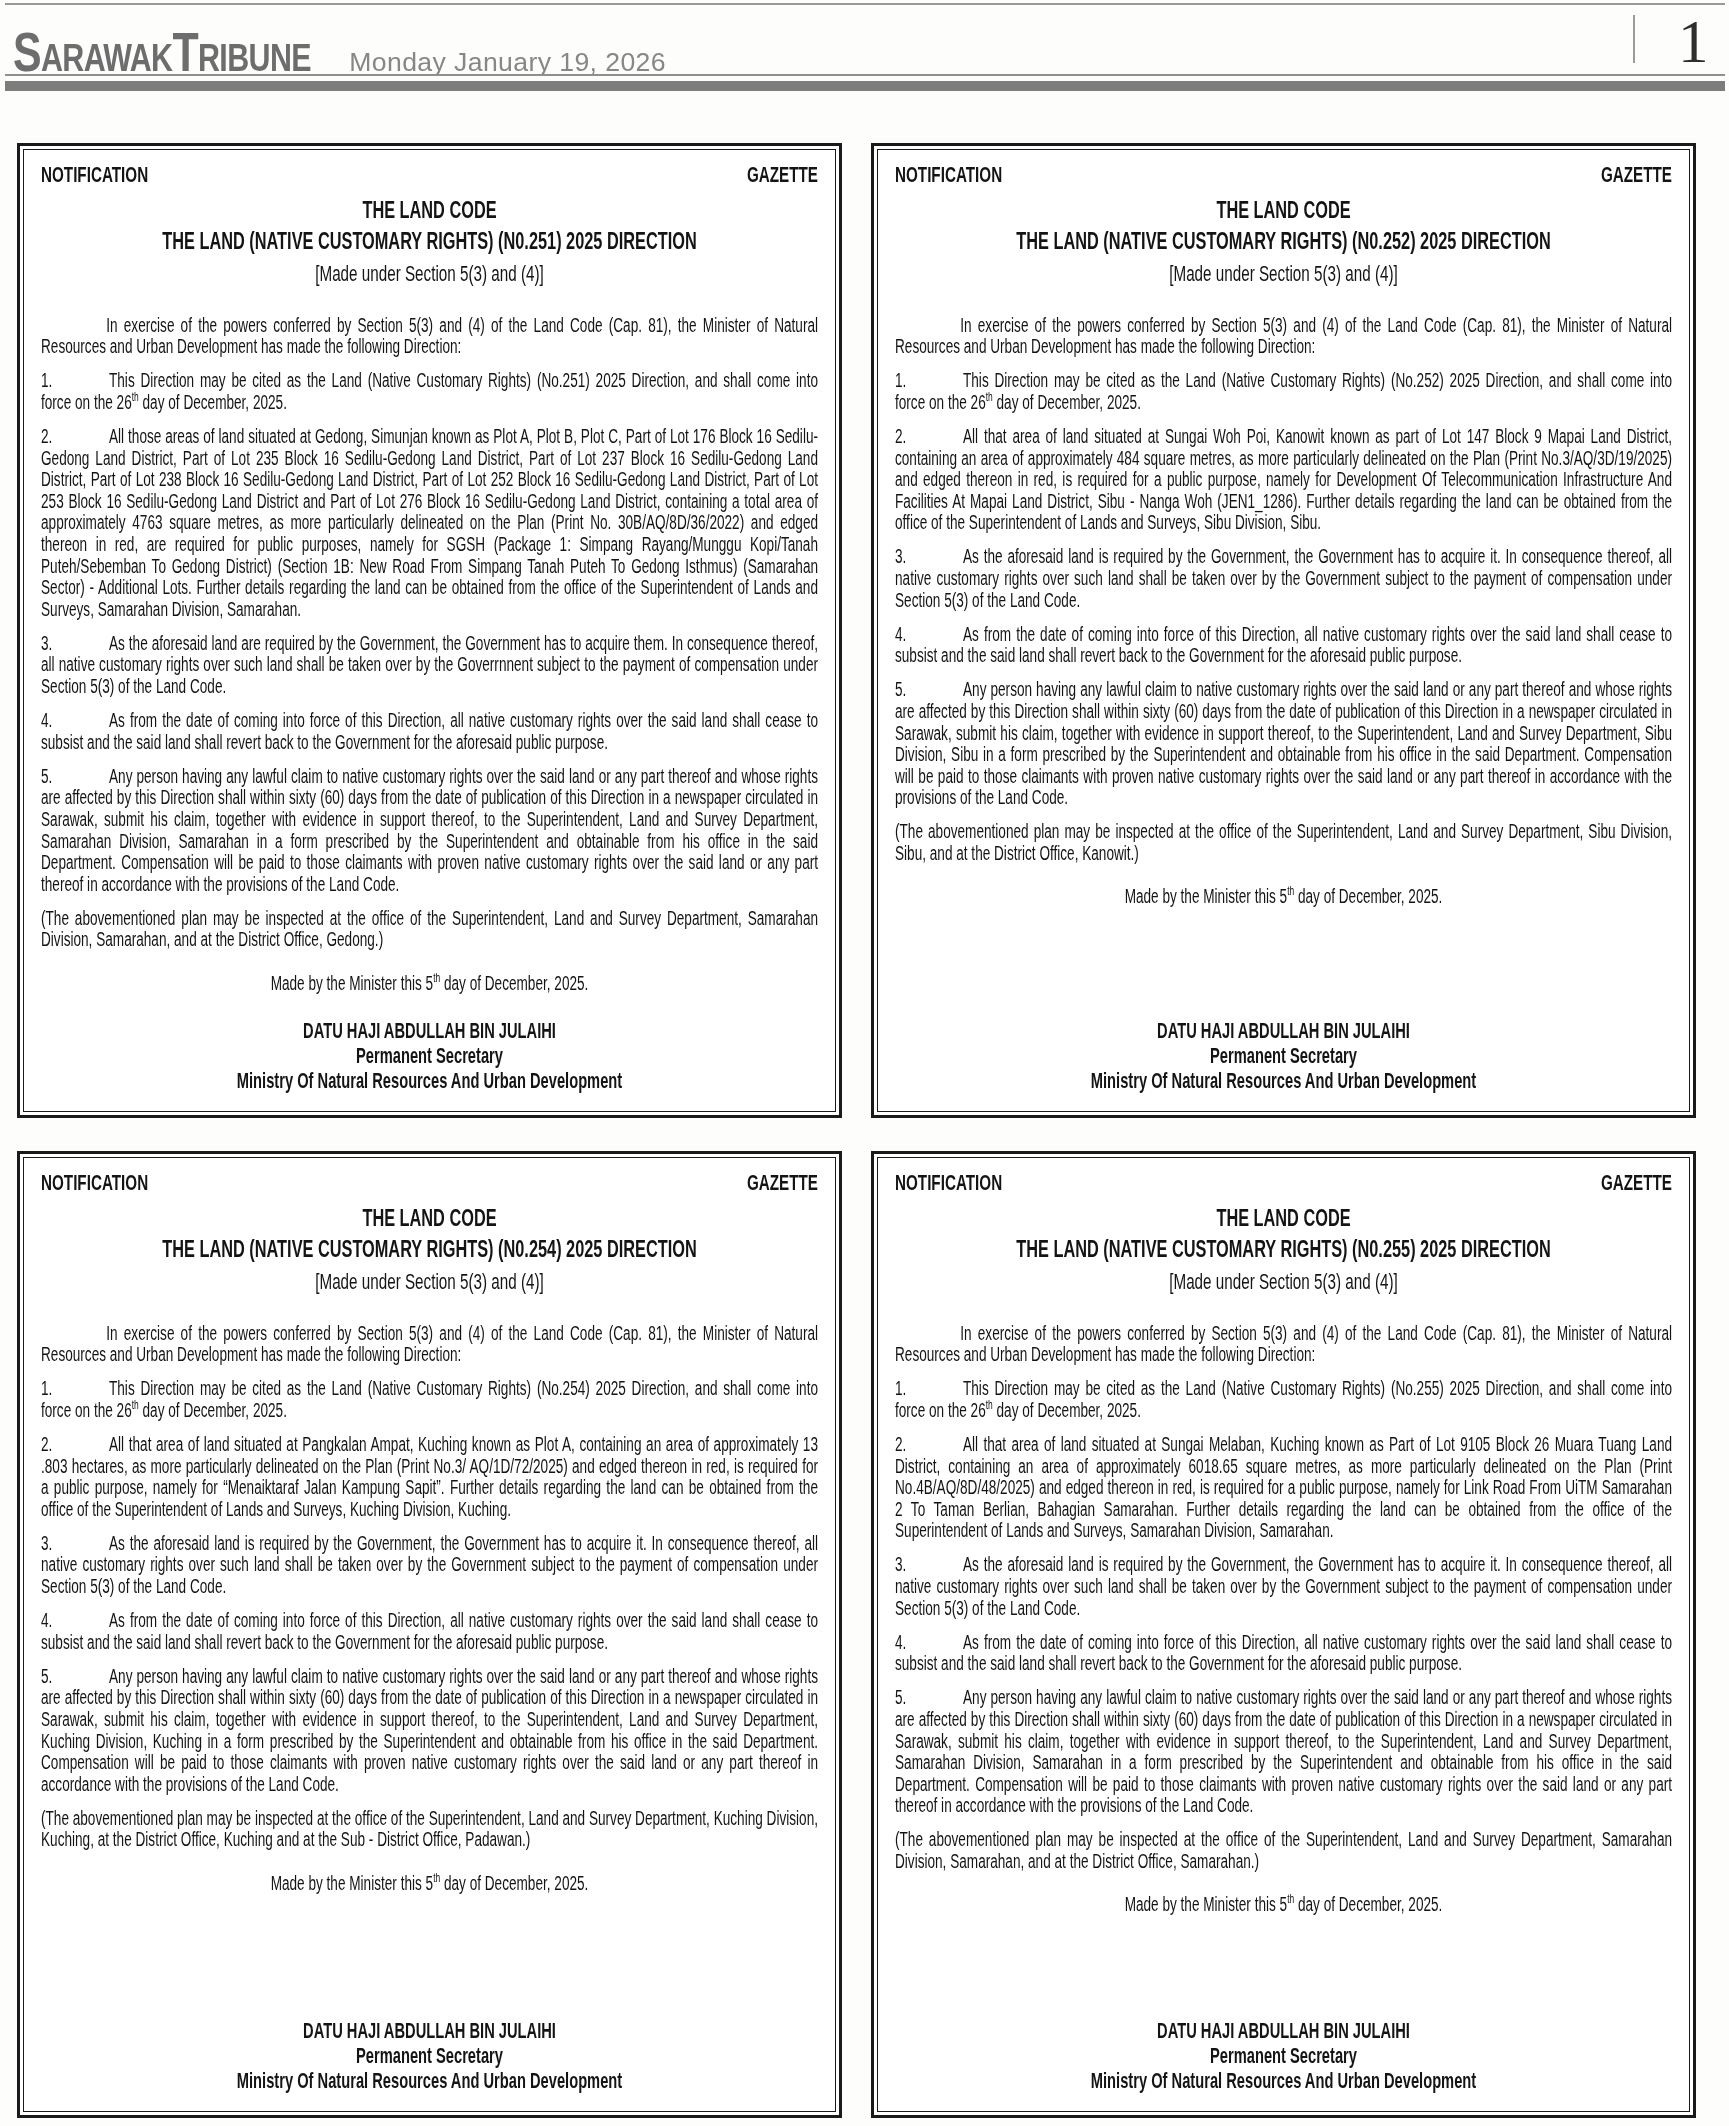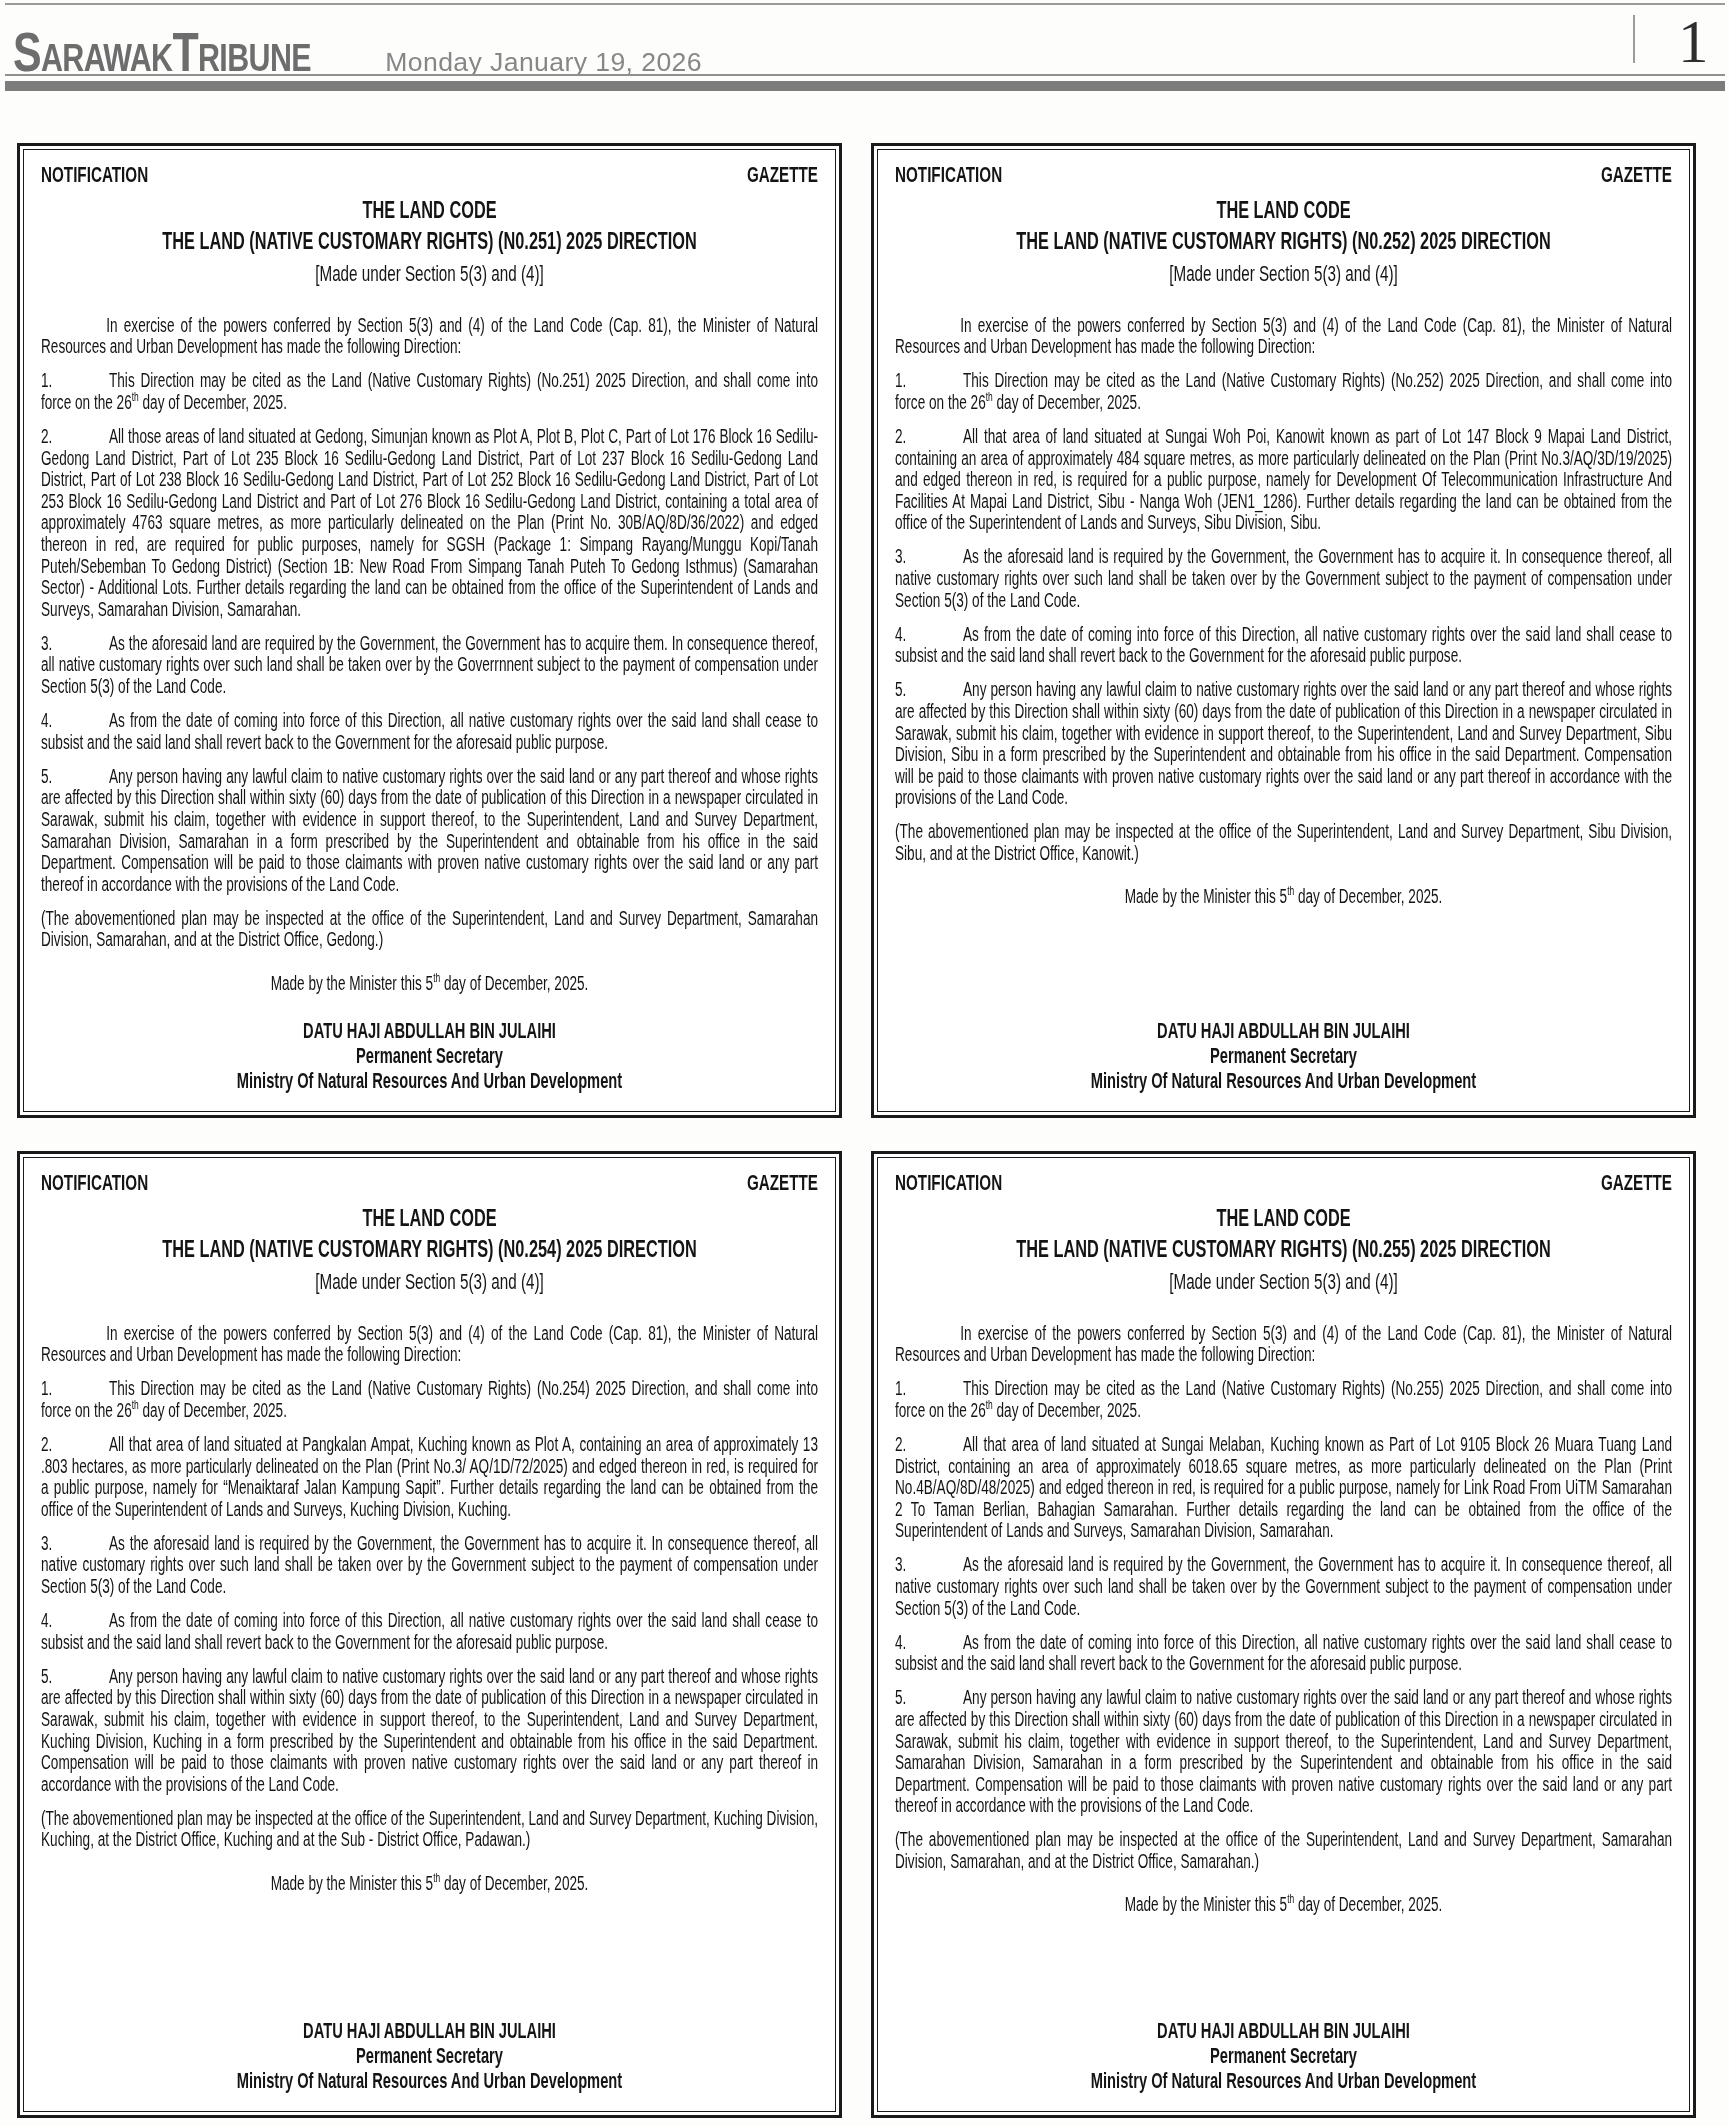--- a/index.html
+++ b/index.html
@@ -1,18 +1,18 @@
 <!DOCTYPE html>
 <html style="font-size:13.3px"><head>
 <meta charset="utf-8">
 <style>
   html,body{margin:0;padding:0;background:#e8e8e8;}
   .page{position:relative;width:1730px;height:2127px;background:#fdfdfc;font-family:"Liberation Sans",sans-serif;overflow:hidden;}
   .top-rule{position:absolute;top:3.3px;left:5px;right:5px;height:1.7px;background:#9a9a9a;}
-  .masthead-row{position:absolute;top:20px;left:13.3px;display:flex;align-items:baseline;gap:36px;}
+  .masthead-row{position:absolute;top:20px;left:13.3px;display:flex;align-items:baseline;}
   .logo{display:inline-block;transform:scaleX(0.78);transform-origin:0 100%;white-space:nowrap;color:#6d6d6d;font-weight:700;letter-spacing:-0.8px;}
   .mast-big{font-size:55px;}
   .mast-small{font-size:39px;}
   .date{font-size:26.6px;color:#878787;margin-left:-46px;letter-spacing:0.4px;white-space:nowrap;}
   .pagenum-divider{position:absolute;top:15px;right:95px;width:1.7px;height:48px;background:#9b9b9b;}
   .page-num{position:absolute;top:6.6px;right:21.6px;font-family:"Liberation Serif",serif;font-size:61px;color:#2e2e2e;}
   .rule-thin{position:absolute;top:74px;left:5px;right:5px;height:1.7px;background:#8f8f8f;}
   .rule-thick{position:absolute;top:81px;left:5px;right:5px;height:10px;background:#7c7c7c;}
 
   .notice{position:absolute;box-sizing:border-box;border:3.3px solid #1a1a1a;padding:3px;background:#fff;}

